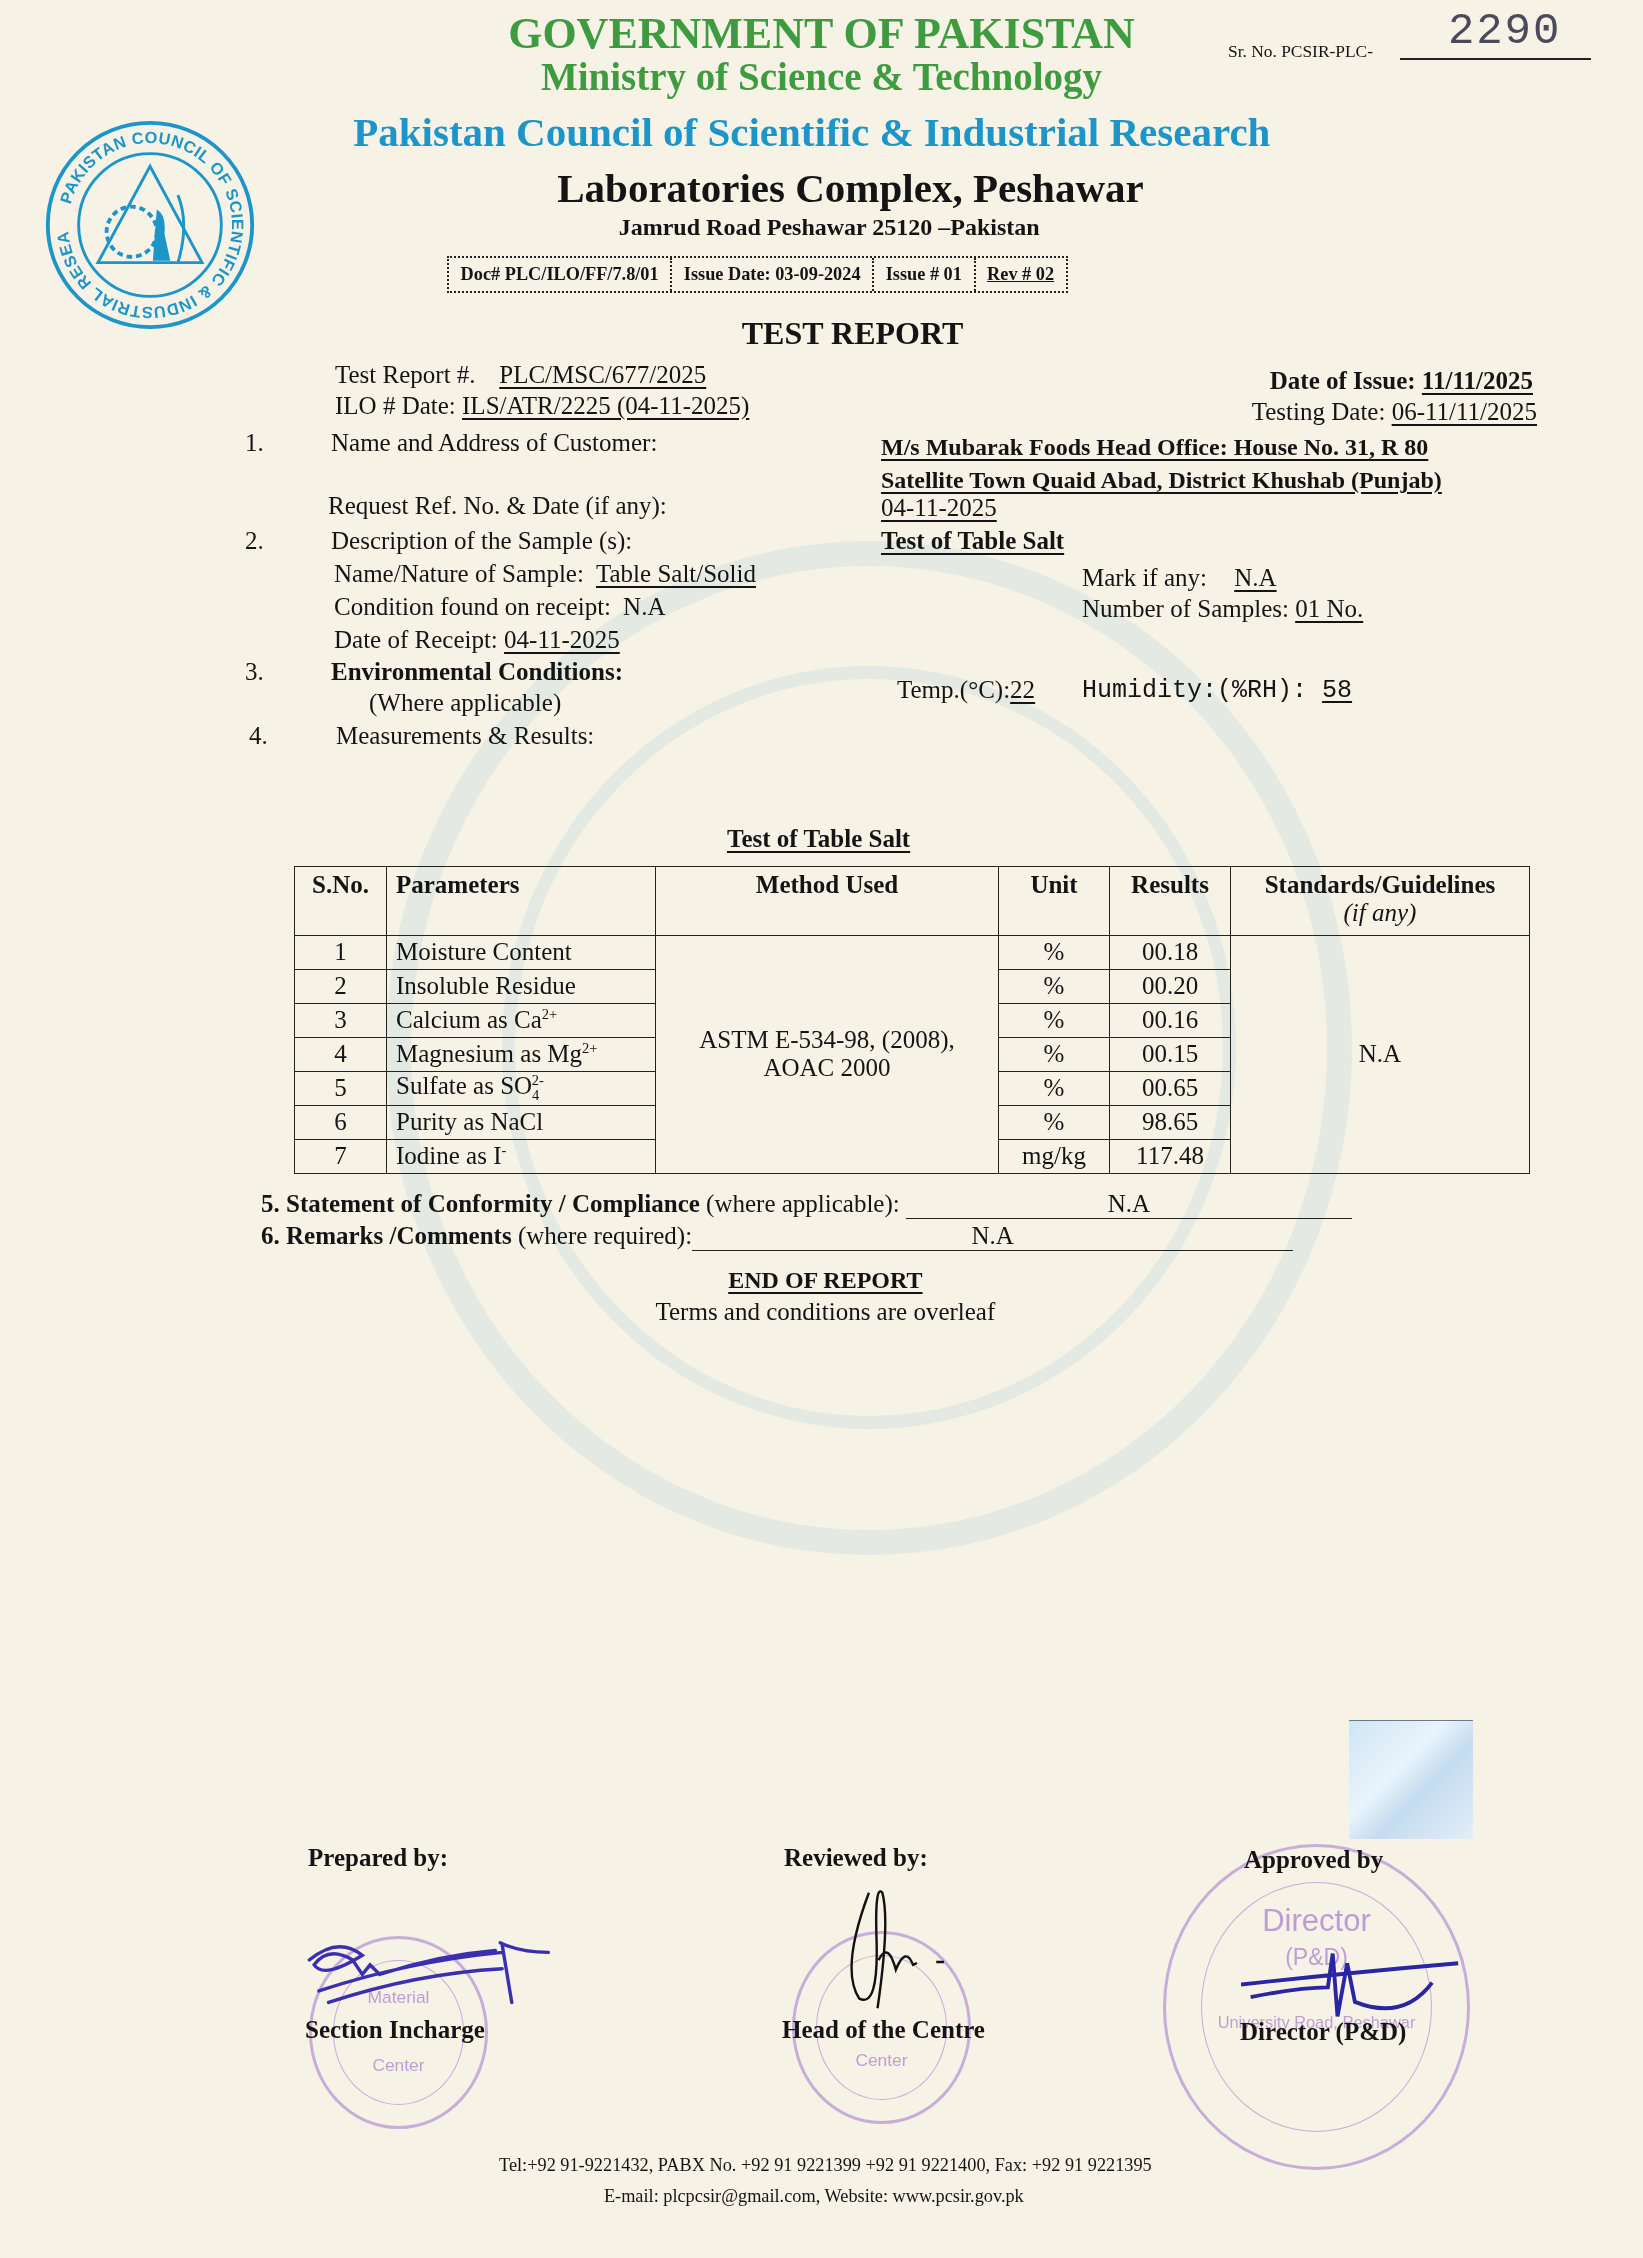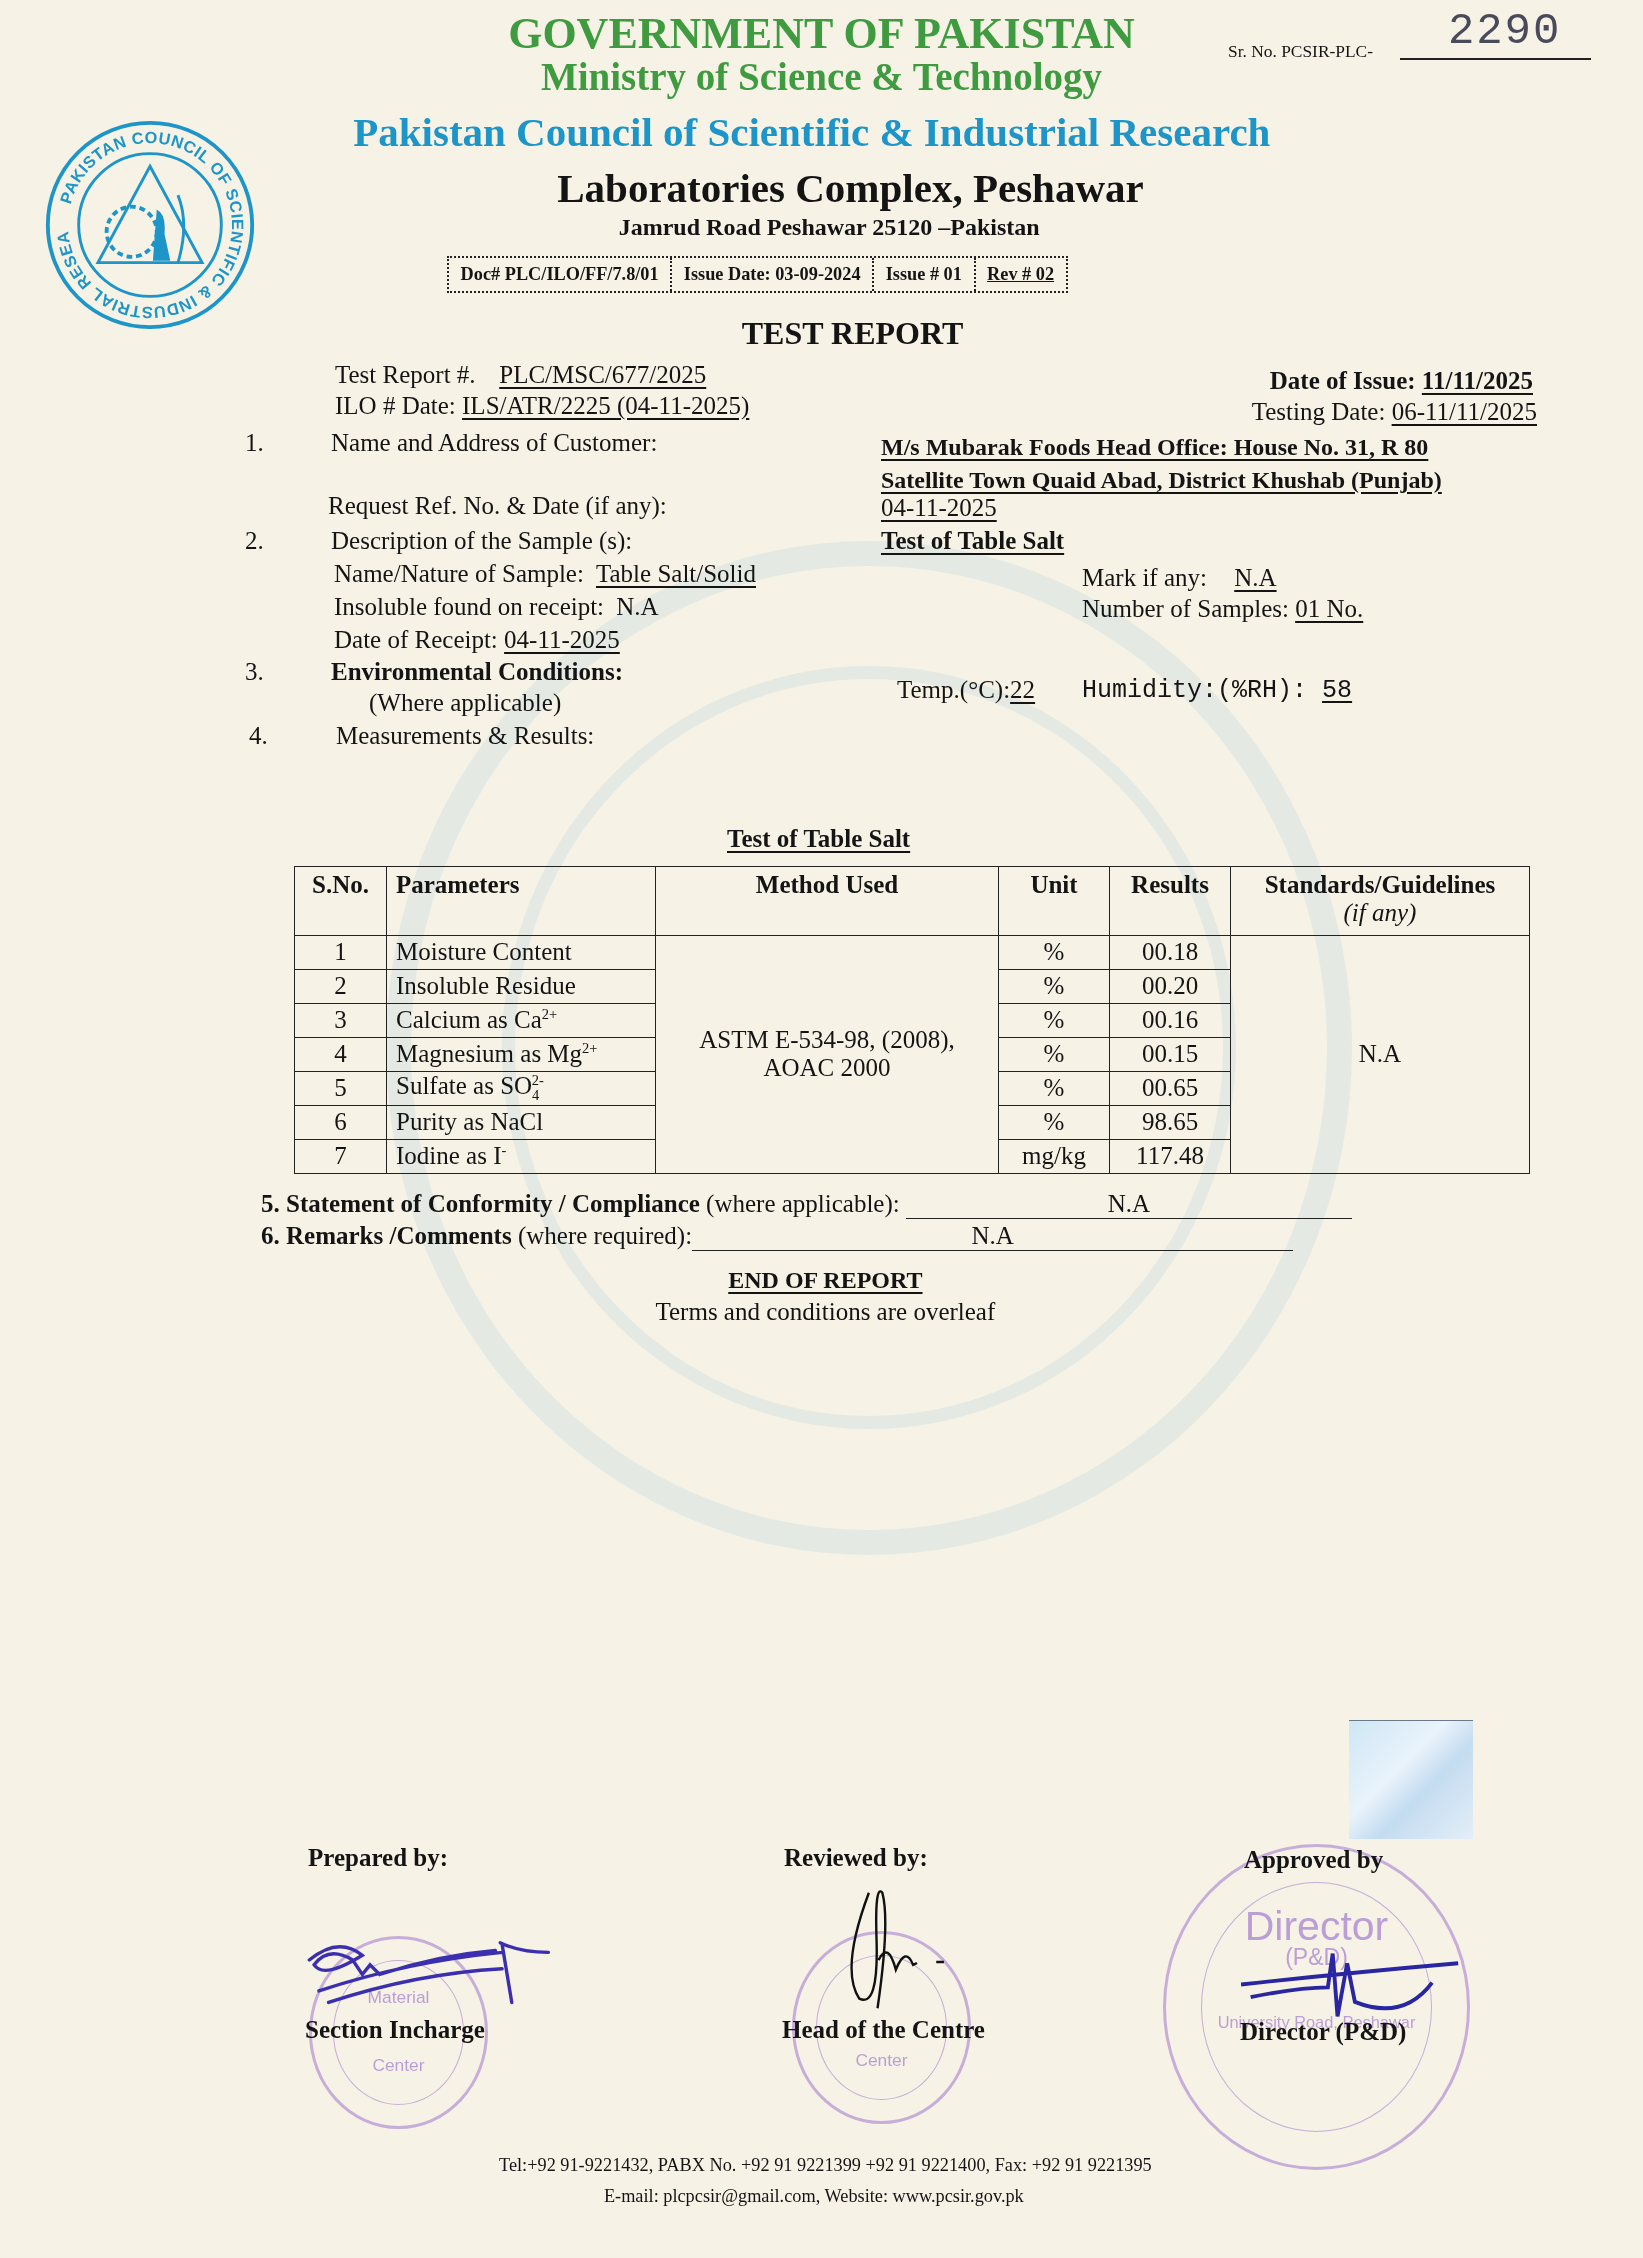--- a/index.html
+++ b/index.html
@@ -101,21 +101,21 @@
 <div class="abs lbl u" style="left:881px;top:494px;">04-11-2025</div>
 
 <div class="abs lbl" style="left:245px;top:527px;">2.</div>
 <div class="abs lbl" style="left:331px;top:527px;">Description of the Sample (s):</div>
 <div class="abs lbl b u" style="left:881px;top:527px;">Test of Table Salt</div>
 <div class="abs lbl" style="left:334px;top:560px;">
   <span>Name/Nature of Sample:</span>
   <span class="u" style="padding-left:5.8px;">Table Salt/Solid</span>
 </div>
 <div class="abs lbl" style="left:334px;top:593px;">
-  <span>Insoluble found on receipt:</span>
+  <span>Condition found on receipt:</span>
   <span style="padding-left:5.8px;">N.A</span>
 </div>
 <div class="abs lbl" style="left:334px;top:626px;">
   <span>Date of Receipt:</span>
   <span class="u">04-11-2025</span>
 </div>
 <div class="abs lbl" style="left:1082px;top:564px;">
   <span>Mark if any:</span>
   <span class="u" style="padding-left:21px;">N.A</span>
 </div>
@@ -233,21 +233,21 @@
   <div class="in"></div>
   <div class="t" style="top:48px;font-size:17.4px;">Material</div>
   <div class="t" style="top:116px;font-size:17.4px;">Center</div>
 </div>
 <div class="stamp" style="left:792px;top:1931px;width:179px;height:193px;">
   <div class="in"></div>
   <div class="t" style="top:116px;font-size:17.4px;">Center</div>
 </div>
 <div class="stamp" style="left:1163px;top:1844px;width:307px;height:326px;border-width:3.9px;">
   <div class="in" style="inset:35px;"></div>
-  <div class="t" style="top:56px;font-size:41px;">Director</div>
+  <div class="t" style="top:56px;font-size:31px;">Director</div>
   <div class="t" style="top:97px;font-size:23px;">(P&amp;D)</div>
   <div class="t" style="top:166px;font-size:16.4px;">University Road, Peshawar</div>
 </div>
 
 <div class="abs lbl b" style="left:308px;top:1844px;">Prepared by:</div>
 <div class="abs lbl b" style="left:784px;top:1844px;">Reviewed by:</div>
 <div class="abs lbl b" style="left:1244px;top:1846px;">Approved by</div>
 
 <svg class="sig" style="left:290px;top:1931px" width="270" height="87" viewBox="0 0 280 90">
   <path d="M20 30 q30 -25 55 -5 q-40 25 -50 10 q15 -20 40 -5 l10 15 l8 -10 l10 10 q60 -20 120 -25 M30 62 q90 -30 190 -40 M40 74 q90 -30 180 -35 M220 14 l10 60 M218 12 q20 10 50 10" stroke="#3b2fb0" stroke-width="3.5" fill="none" stroke-linecap="round"></path>

